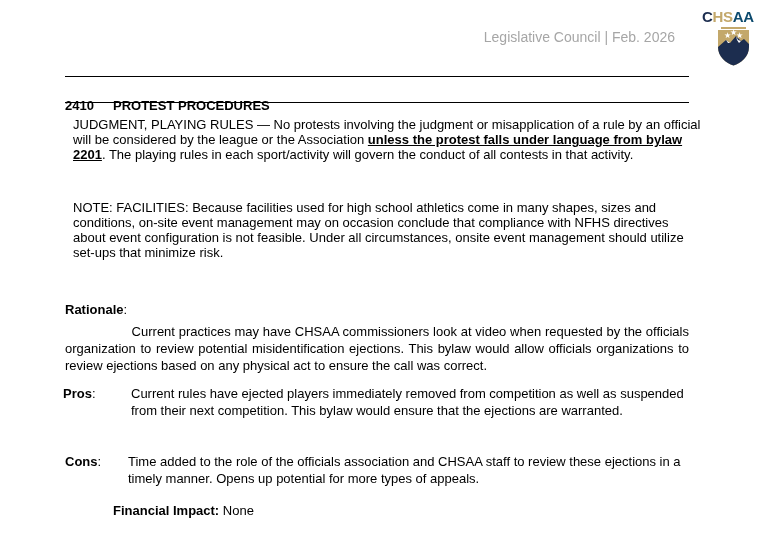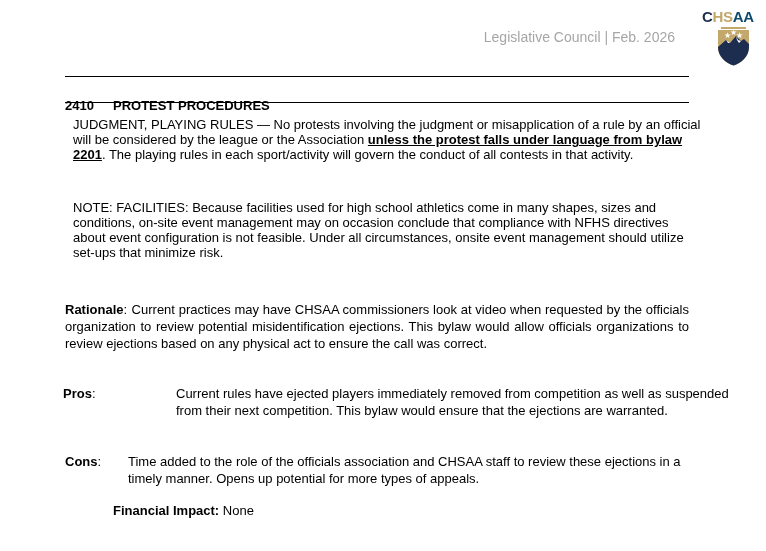--- a/index.html
+++ b/index.html
@@ -32,23 +32,23 @@
     }
     .para .bu { font-weight: bold; text-decoration: underline; }
     .p1 { top: 117px; }
     .p2 { top: 200px; }
     .labeled { position: absolute; font-size: 13px; line-height: 17px; }
     .labeled .lbl { position: absolute; left: 0; top: 0; font-weight: bold; white-space: nowrap; text-align: right; }
     .labeled .body { position: absolute; top: 0; }
     .rationale { left: 65px; top: 301px; width: 625px; }
     .rationale .lbl { }
     .rationale .lbl .colon { font-weight: normal; }
-    .rationale .body { left: 0; width: 624px; text-align: justify; text-indent: 0; }
+    .rationale .body { left: 0; width: 624px; text-align: justify; text-indent: 0; margin-top: 22px; }
     .pros { left: 63px; top: 385px; width: 620px; }
-    .pros .body { left: 68px; width: 560px; margin-left: 45px; }
+    .pros .body { left: 68px; width: 560px; }
     .cons { left: 65px; top: 453px; width: 625px; }
     .cons .body { left: 63px; width: 560px; }
     .fin { position: absolute; left: 65px; top: 503px; font-size: 13px; white-space: nowrap; }
     .fin .lbl { font-weight: bold; padding-left: 48px; }
   </style>
 </head>
 <body>
 
 <div class="header-text">Legislative Council | Feb. 2026</div>
 

